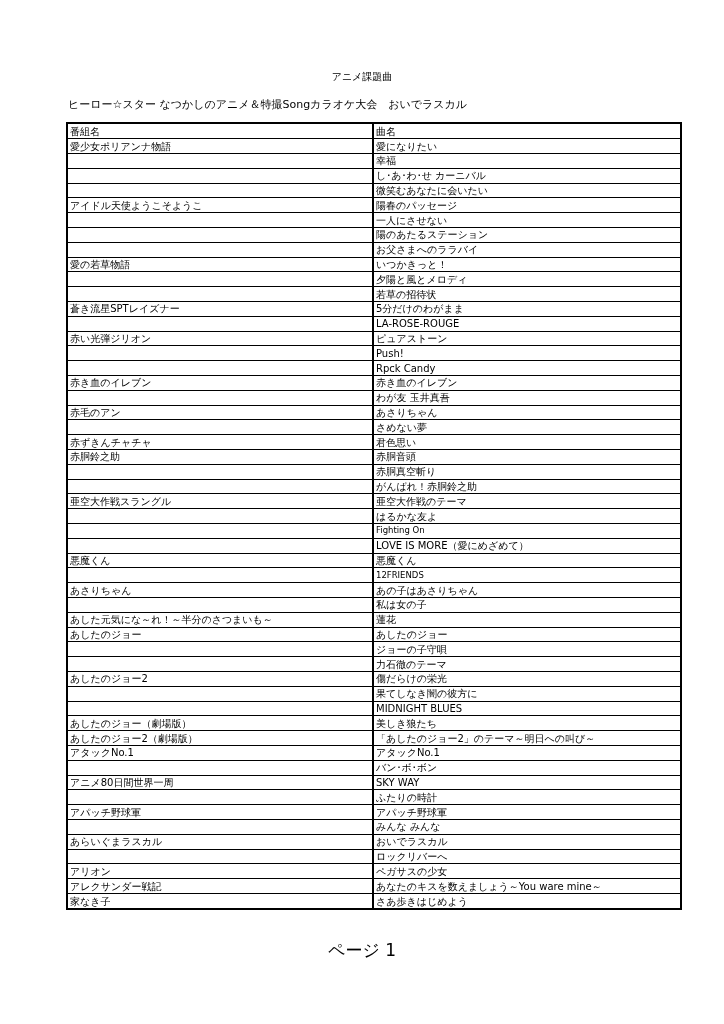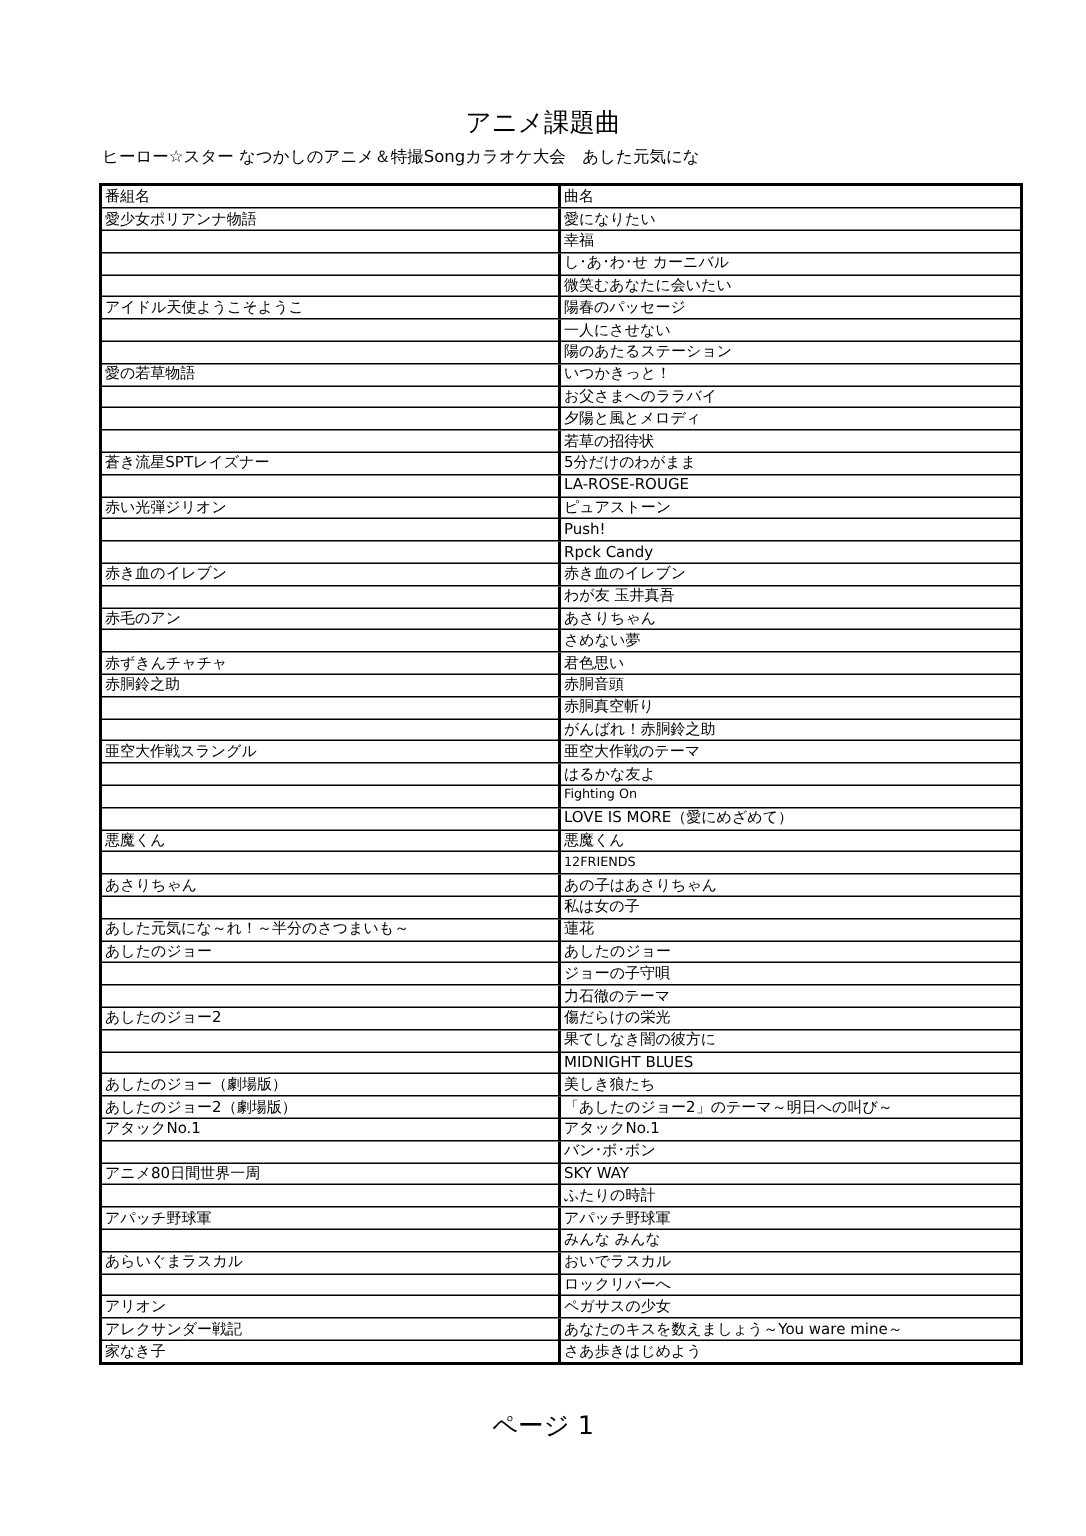--- a/index.html
+++ b/index.html
@@ -1,35 +1,35 @@
 <!DOCTYPE html>
 <html><head>
 <meta charset="utf-8">
 <style>
   html, body { margin:0; padding:0; background:#ffffff; }
   body { width:724px; height:1024px; position:relative; overflow:hidden;
          font-family:"DejaVu Sans", "Liberation Sans", sans-serif; color:#000; }
-  .title { position:absolute; top:70px; left:0; width:724px; text-align:center; font-size:17px; }
+  .title { position:absolute; top:70px; left:0; width:724px; text-align:center; font-size:10px; }
   .subtitle { position:absolute; top:97px; left:68px; font-size:11px; white-space:nowrap; }
   .sheet { position:absolute; top:122px; left:66px; width:616px;
            border:2px solid #000; box-sizing:border-box; }
   table { border-collapse:collapse; width:100%; table-layout:fixed; }
   td { height:14.8px; padding:0 0 0 2px; font-size:10px; line-height:13px;
        white-space:nowrap; overflow:hidden; border-top:1.5px solid #000;
        box-sizing:border-box; vertical-align:middle; }
   tr:first-child td { border-top:none; }
   td.c1 { width:305px; border-right:2px solid #000; }
   td.small { font-size:8.5px; }
   .footer { position:absolute; top:939px; left:0; width:724px; text-align:center; font-size:17px; }
 </style>
 </head>
 <body>
 
 <div class="title">アニメ課題曲</div>
-<div class="subtitle">ヒーロー☆スター なつかしのアニメ＆特撮Songカラオケ大会　あした元気にな</div>
+<div class="subtitle">ヒーロー☆スター なつかしのアニメ＆特撮Songカラオケ大会　おいでラスカル</div>
 
 <div class="sheet">
   <table>
     <tbody id="tbody">
       <tr>
         <td class="c1">番組名</td>
         <td>曲名</td>
       </tr>
     <tr>
           <td class="c1">愛少女ポリアンナ物語</td>
@@ -53,26 +53,26 @@
         </tr>
         <tr>
           <td class="c1"></td>
           <td>一人にさせない</td>
         </tr>
         <tr>
           <td class="c1"></td>
           <td>陽のあたるステーション</td>
         </tr>
         <tr>
+          <td class="c1"></td>
+          <td>お父さまへのララバイ</td>
+        </tr>
+        <tr>
           <td class="c1">愛の若草物語</td>
           <td>いつかきっと！</td>
-        </tr>
-        <tr>
-          <td class="c1"></td>
-          <td>お父さまへのララバイ</td>
         </tr>
         <tr>
           <td class="c1"></td>
           <td>夕陽と風とメロディ</td>
         </tr>
         <tr>
           <td class="c1"></td>
           <td>若草の招待状</td>
         </tr>
         <tr>

